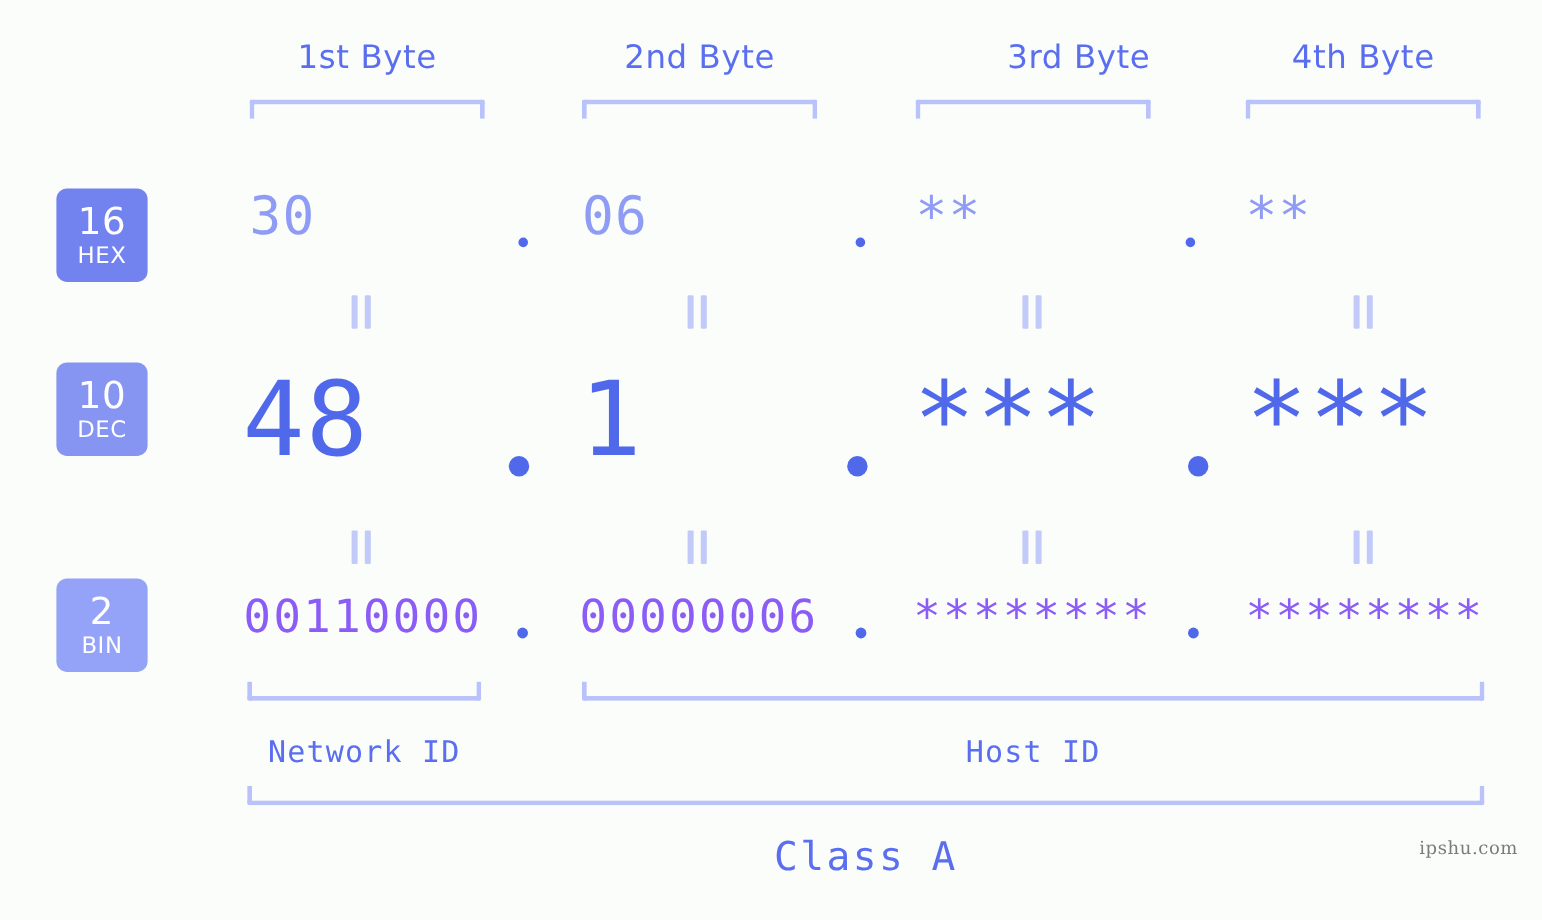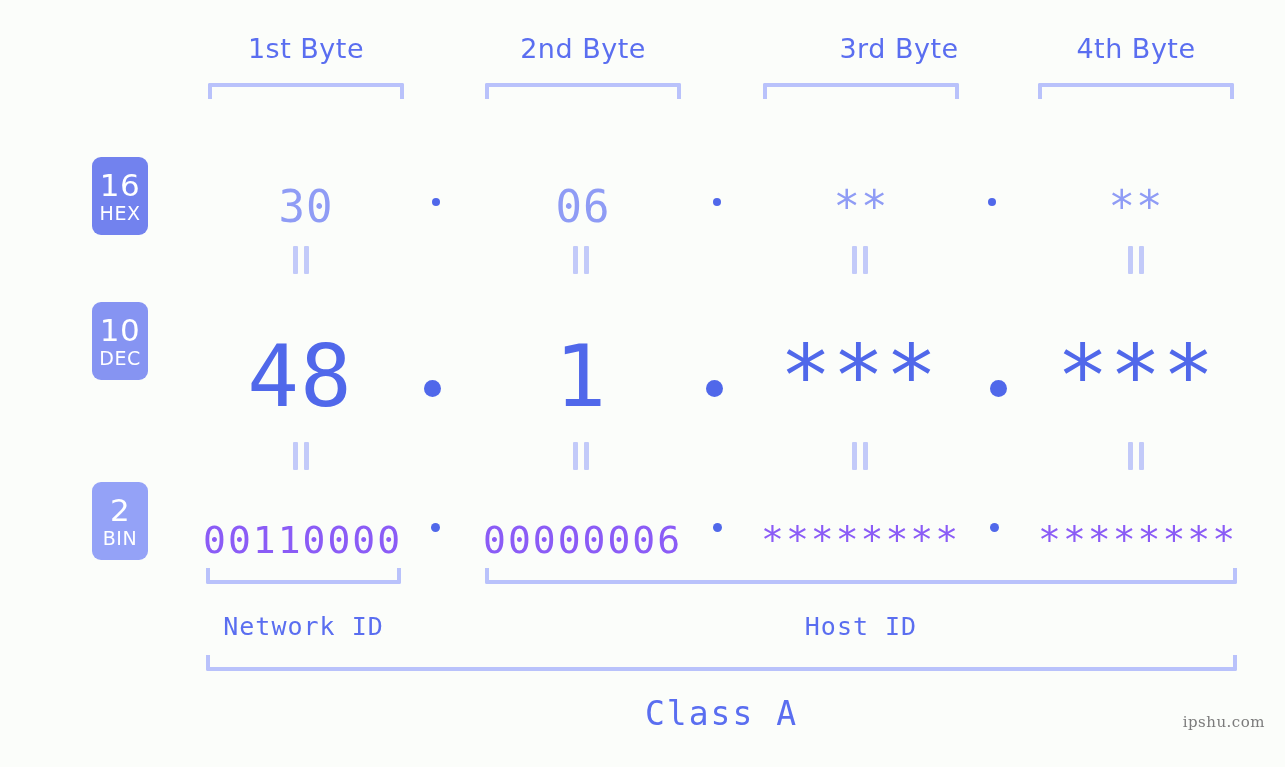--- a/index.html
+++ b/index.html
@@ -53,54 +53,52 @@
     border-left: 4px solid #b9c2fb;
     border-right: 4px solid #b9c2fb;
     box-sizing: border-box;
     border-radius: 0 0 2px 2px;
   }
 
   
   .badge {
     position: absolute;
     left: 47px;
-    width: 56px;
+    width: 76px;
     height: 78px;
     border-radius: 9px;
     color: #ffffff;
     font-family: "DejaVu Sans", sans-serif;
     display: flex;
     flex-direction: column;
     align-items: center;
     justify-content: center;
     line-height: 1;
-    margin-left: 45px;
   }
   .badge .num {
     font-size: 31px;
     font-weight: 400;
     letter-spacing: 0.5px;
   }
   .badge .nm {
     font-size: 19px;
     font-weight: 400;
     margin-top: 3px;
     letter-spacing: 0.5px;
   }
   .badge-hex { top: 157px; background: #7282ee; }
   .badge-dec { top: 302px; background: #8694f2; }
   .badge-bin { top: 482px; background: #94a2f7; }
 
   
   .cell {
     position: absolute;
-    text-align: center;
-    white-space: nowrap;
-    font-family: "DejaVu Sans Mono", monospace;
-    margin-top: 26px;
+    text-align: left;
+    white-space: nowrap;
+    font-family: "DejaVu Sans Mono", monospace;
   }
 
   .row-hex .cell {
     top: 155px;
     font-size: 44px;
     color: #8f9cf5;
     letter-spacing: 1px;
   }
   .row-dec .cell {
     top: 300px;
@@ -163,21 +161,21 @@
     font-family: "DejaVu Sans Mono", monospace;
     font-size: 33px;
     color: #5a6ef0;
     letter-spacing: 2px;
     white-space: nowrap;
   }
 
   .watermark {
     position: absolute;
     right: 20px;
-    top: 713px;
+    top: 698px;
     font-family: "DejaVu Serif", serif;
     font-size: 15px;
     color: #7b7b7b;
     letter-spacing: 0.5px;
   }
 </style>
 </head>
 <body>
 
 <div id="stage">

